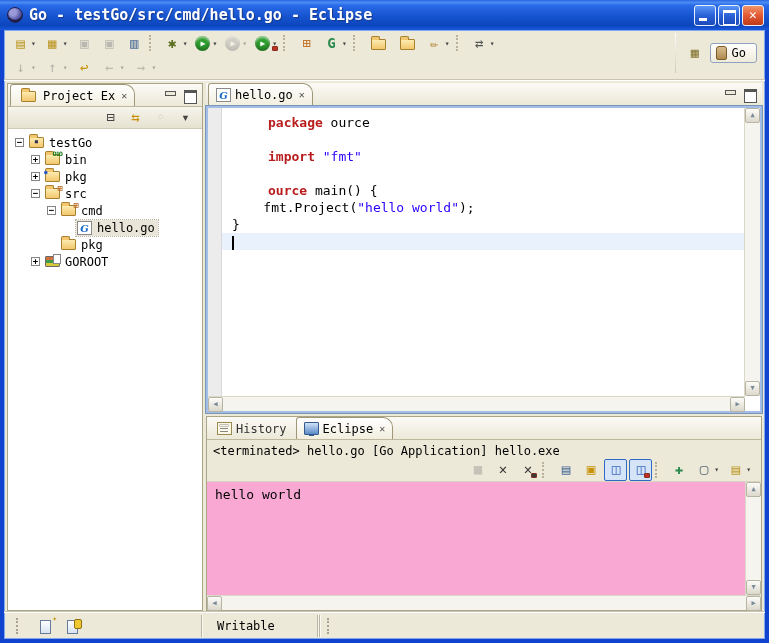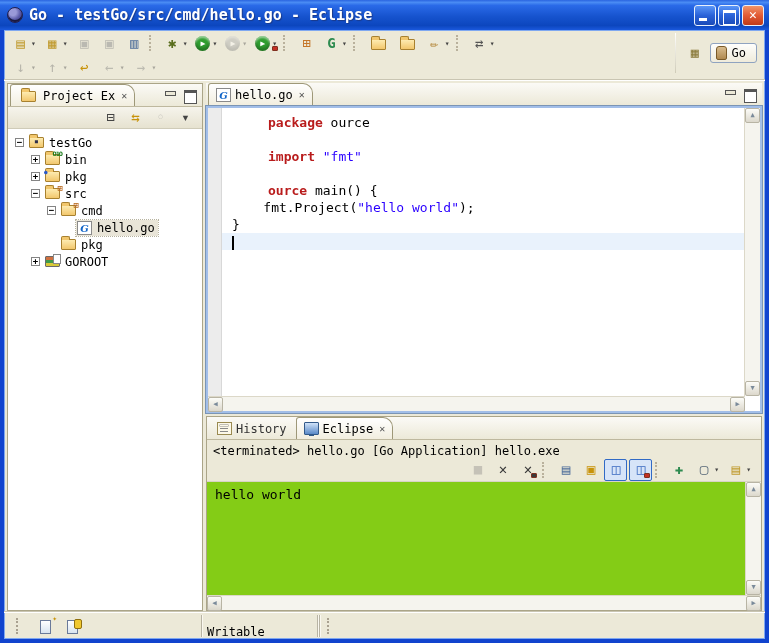--- a/index.html
+++ b/index.html
@@ -122,38 +122,38 @@
              border-top:1px solid #DCD8C8; display:flex; justify-content:space-between; }
   .sbtn { width:15px; height:15px; background:linear-gradient(#FCFCF8,#DCD8CC); border:1px solid #B8B4A4;
           border-radius:2px; color:#7A8A9A; font-size:7px; line-height:13px; text-align:center; }
 
   
   .console-panel { flex:1; min-height:0; }
   .console-header { height:18px; flex:0 0 18px; background:#ECE9D8; display:flex; align-items:flex-end;
                     padding-left:6px; white-space:nowrap; overflow:hidden; }
   .console-toolbar { height:24px; flex:0 0 24px; background:#ECE9D8; display:flex; justify-content:flex-end;
                      align-items:center; padding-right:6px; border-bottom:1px solid #D8D4C4; }
-  .console-out { flex:1; background:#84cc16; position:relative; display:flex; min-height:0; }
+  .console-out { flex:1; background:#f9a8d4; position:relative; display:flex; min-height:0; }
   .console-text { flex:1; padding:5px 0 0 8px; font-size:13px; white-space:pre; }
   .console-hscroll { height:15px; flex:0 0 15px; background:#F5F4EE; border-top:1px solid #DCD8C8;
                      display:flex; justify-content:space-between; }
   .vtico { width:15px; height:13px; position:relative; display:inline-block; }
   .vtico.problems { background:linear-gradient(90deg,#E8B830 0 46%,#fff 46% 54%,#D04028 54% 100%); border:1px solid #907020; }
   .vtico.history { background:#FCF8E8; border:1px solid #9A8A50; }
   .vtico.history::after { content:""; position:absolute; left:2px; top:2px; width:8px; height:1px;
                           box-shadow:0 0 0 .5px #888, 0 3px 0 #888, 0 6px 0 #888; }
   .vtico.console { background:linear-gradient(#CFE2F8,#5B8AC8); border:1px solid #335A8A; border-radius:1px; }
   .vtico.console::after { content:""; position:absolute; left:4px; bottom:-2px; width:5px; height:2px; background:#335A8A; }
 
   
   .statusbar { flex:0 0 28px; display:flex; align-items:center; border-top:1px solid #C9C5B2;
                box-shadow:0 1px 0 #fff inset; }
   .scell-icons { flex:0 0 197px; display:flex; align-items:center; gap:10px; padding-left:6px; }
   .ssep { width:2px; height:22px; border-left:1px solid #B8B4A4; border-right:1px solid #FAF8F0; }
-  .scell { padding:0 4px; display:flex; align-items:flex-end; height:100%; }
+  .scell { padding:0 14px; display:flex; align-items:center; height:100%; }
   .scell.w1 { flex:0 0 114px; } .scell.w2 { flex:0 0 112px; }
   .sgrip { width:6px; height:16px; border-left:2px dotted #A9A190; margin:0 6px; }
   .sicon { width:17px; height:16px; position:relative; }
   .sicon.fast::after { content:"✦"; position:absolute; right:-2px; top:-4px; font-size:8px; color:#C8930A; }
   .sicon.fast::before, .sicon.trim::before { content:""; position:absolute; left:2px; top:2px; width:9px; height:12px;
         background:linear-gradient(#fff,#D8E4F0); border:1px solid #6A7A9A; }
   .sicon.trim::after { content:""; position:absolute; right:0px; top:1px; width:6px; height:8px;
         background:#F0C830; border:1px solid #907010; border-radius:2px; }
 </style>
 </head>

